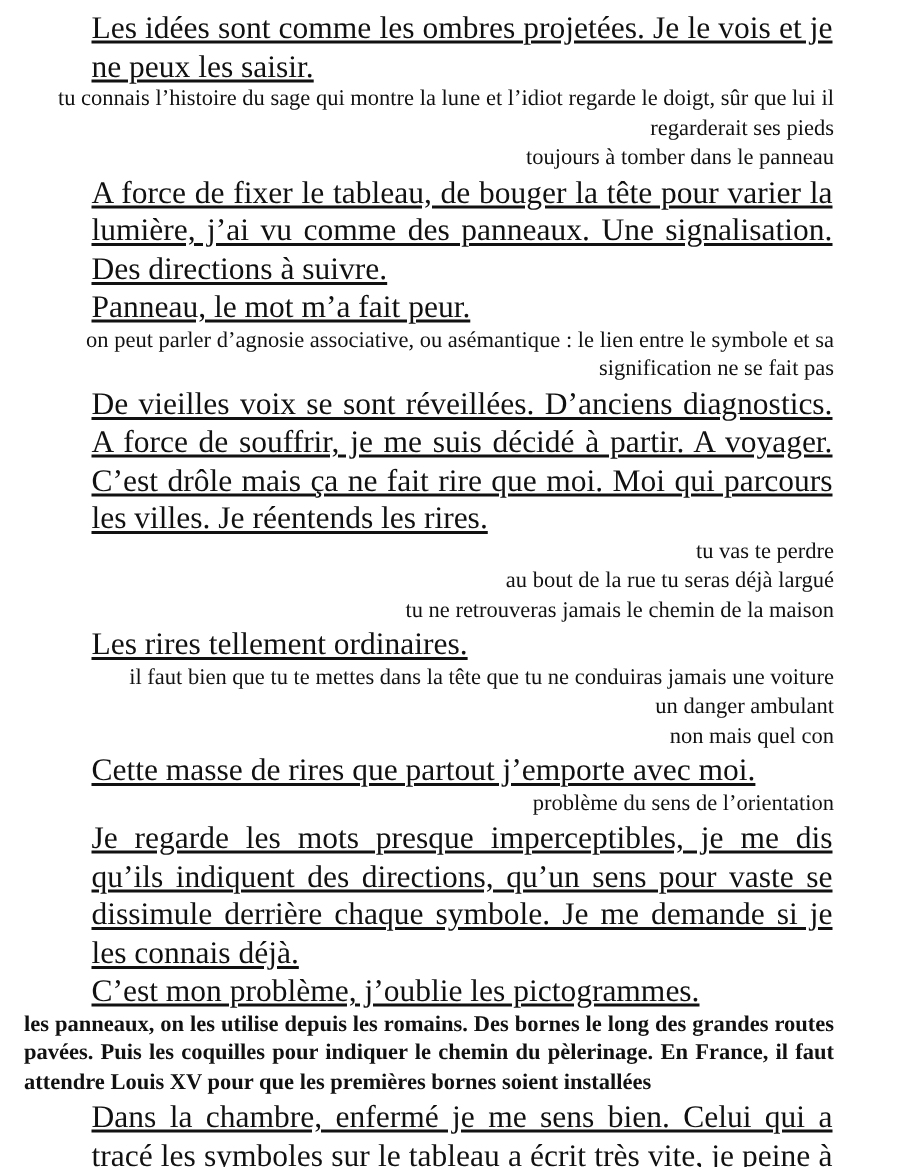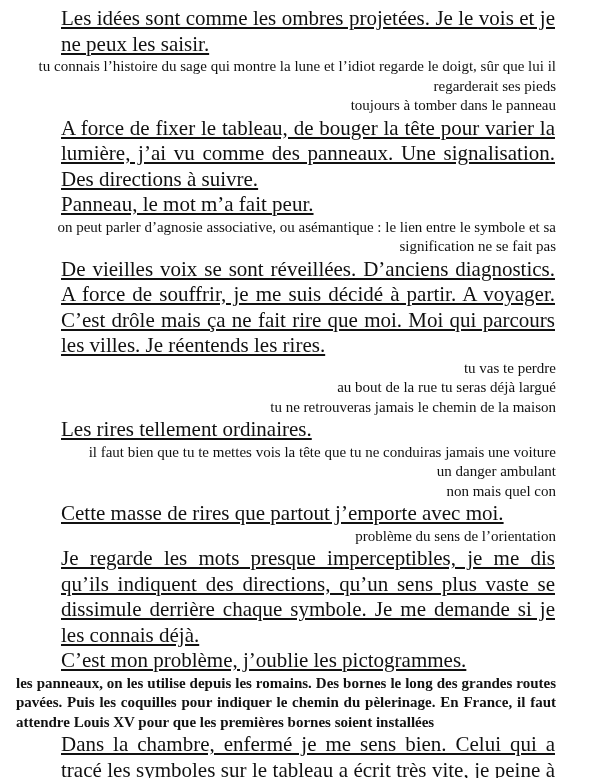--- a/index.html
+++ b/index.html
@@ -36,23 +36,23 @@
   <p class="small">tu connais l’histoire du sage qui montre la lune et l’idiot regarde le doigt, sûr que lui il regarderait ses pieds</p>
   <p class="small">toujours à tomber dans le panneau</p>
   <p class="big">A force de fixer le tableau, de bouger la tête pour varier la lumière, j’ai vu comme des panneaux. Une signalisation. Des directions à suivre.</p>
   <p class="big">Panneau, le mot m’a fait peur.</p>
   <p class="small">on peut parler d’agnosie associative, ou asémantique : le lien entre le symbole et sa signification ne se fait pas</p>
   <p class="big">De vieilles voix se sont réveillées. D’anciens diagnostics. A force de souffrir, je me suis décidé à partir. A voyager. C’est drôle mais ça ne fait rire que moi. Moi qui parcours les villes. Je réentends les rires.</p>
   <p class="small">tu vas te perdre</p>
   <p class="small">au bout de la rue tu seras déjà largué</p>
   <p class="small">tu ne retrouveras jamais le chemin de la maison</p>
   <p class="big">Les rires tellement ordinaires.</p>
-  <p class="small">il faut bien que tu te mettes vois la tête que tu ne conduiras jamais une voiture</p>
+  <p class="small">il faut bien que tu te mettes dans la tête que tu ne conduiras jamais une voiture</p>
   <p class="small">un danger ambulant</p>
   <p class="small">non mais quel con</p>
   <p class="big">Cette masse de rires que partout j’emporte avec moi.</p>
   <p class="small">problème du sens de l’orientation</p>
-  <p class="big">Je regarde les mots presque imperceptibles, je me dis qu’ils indiquent des directions, qu’un sens plus vaste se dissimule derrière chaque symbole. Je me demande si je les connais déjà.</p>
+  <p class="big">Je regarde les mots presque imperceptibles, je me dis qu’ils indiquent des directions, qu’un sens pour vaste se dissimule derrière chaque symbole. Je me demande si je les connais déjà.</p>
   <p class="big">C’est mon problème, j’oublie les pictogrammes.</p>
   <p class="small just">les panneaux, on les utilise depuis les romains. Des bornes le long des grandes routes pavées. Puis les coquilles pour indiquer le chemin du pèlerinage. En France, il faut attendre Louis XV pour que les premières bornes soient installées</p>
   <p class="big"><span>Dans la chambre, enfermé je me sens bien. Celui qui a tracé les symboles sur le tableau a écrit très vite, je peine à relire certains mots, les </span></p>
 
 </div>
 
 </body></html>

